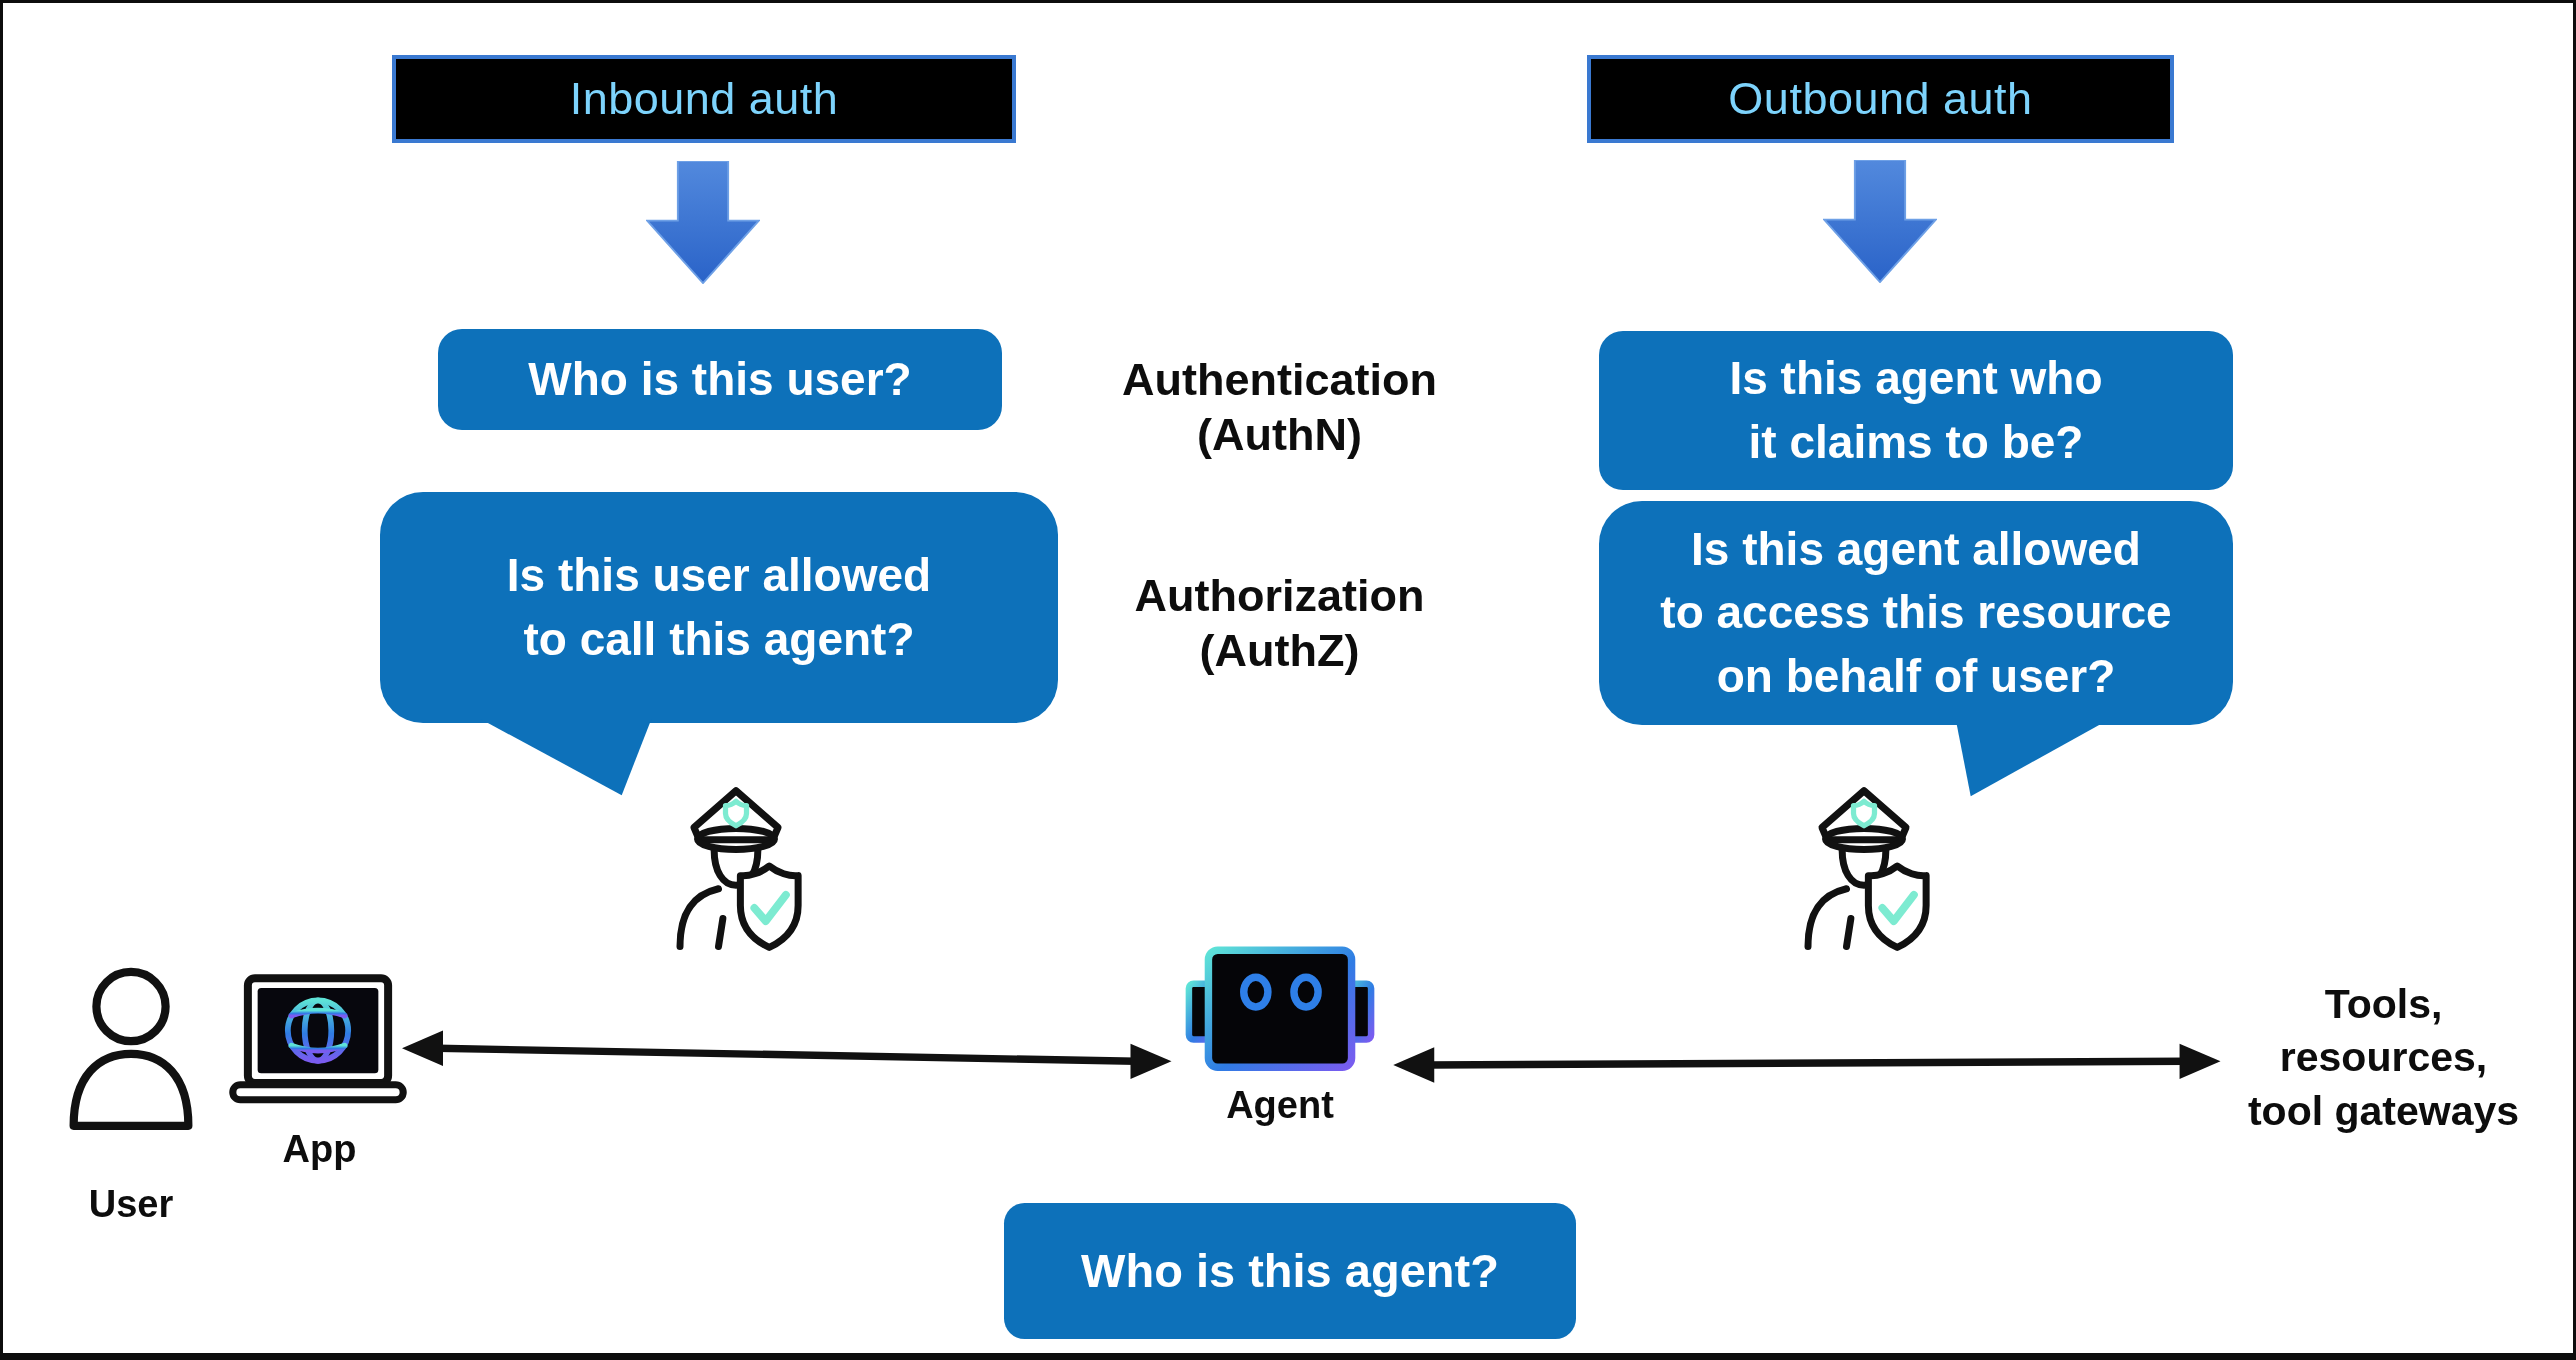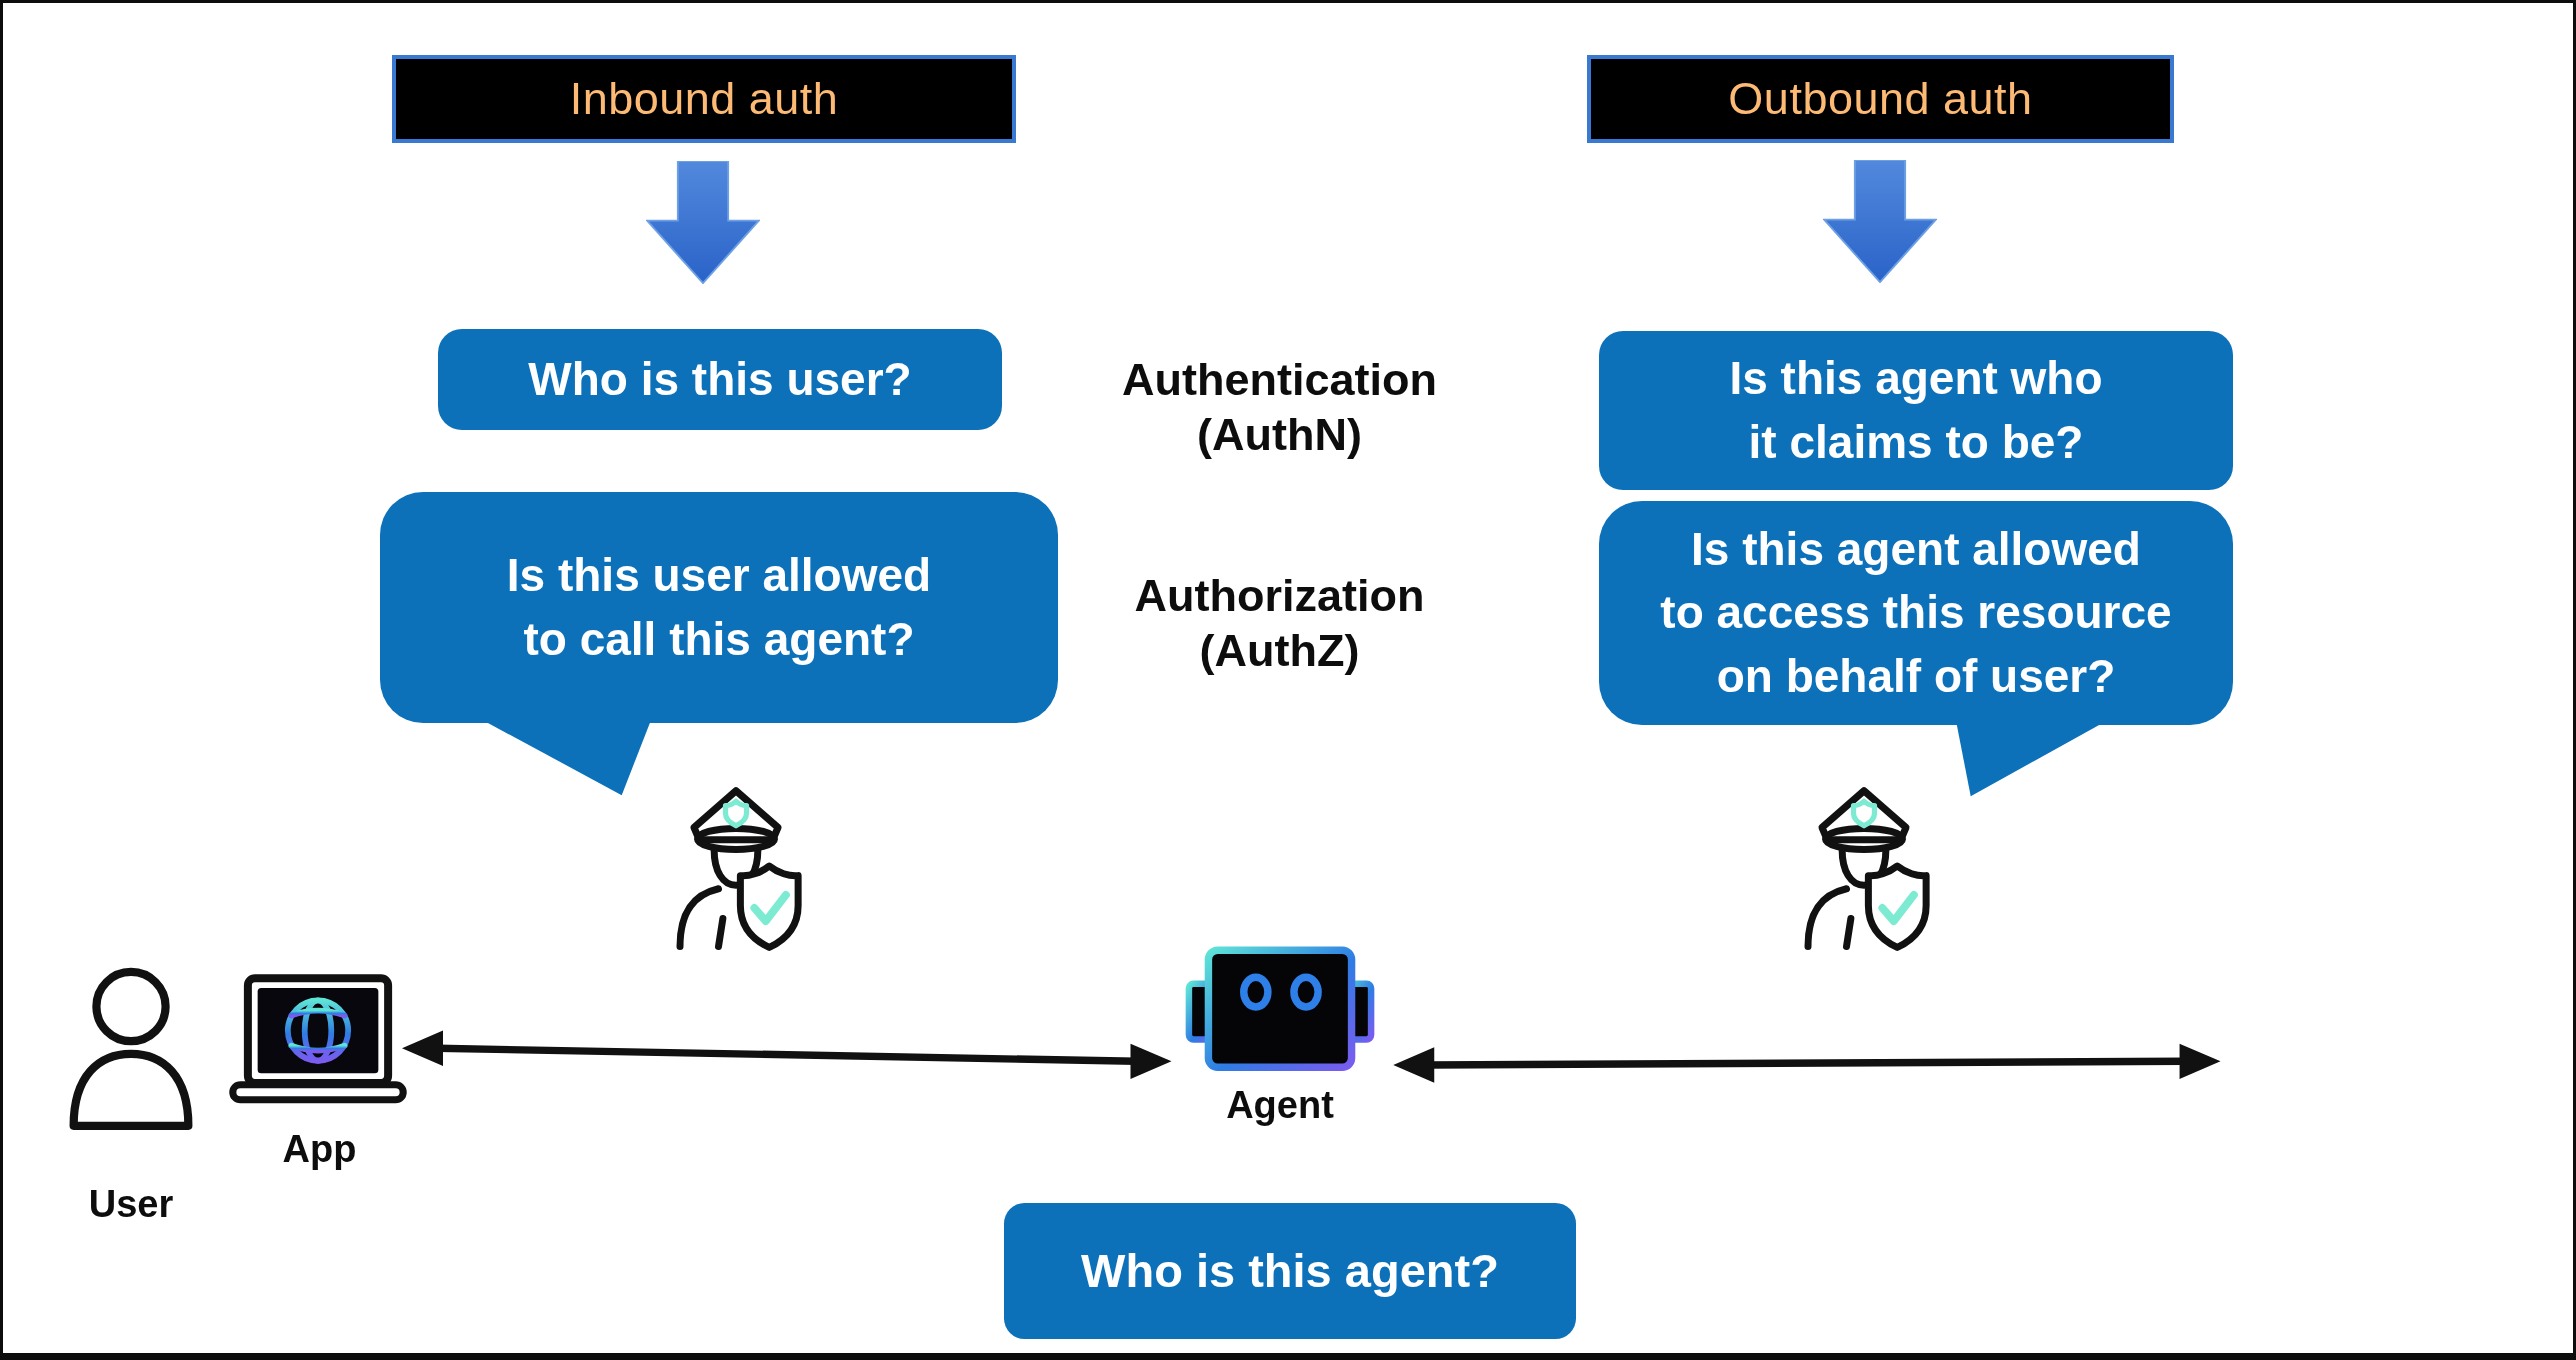--- a/index.html
+++ b/index.html
@@ -10,21 +10,21 @@
     width: 2576px; height: 1360px;
     background: #ffffff;
     border: 3.7px solid #0d0d0d;
     border-bottom-width: 7.5px;
     overflow: hidden;
   }
   .abs { position: absolute; }
   .header-box {
     background: #000000;
     border: 4.7px solid #3a79d1;
-    color: #fdba74;
+    color: #7dd3fc;
     display: flex; align-items: center; justify-content: center;
     font-size: 45px; font-weight: 500; letter-spacing: 0.5px;
   }
   .qbox {
     background: #0d71ba;
     color: #ffffff;
     display: flex; align-items: center; justify-content: center;
     text-align: center;
     font-size: 46px; font-weight: 600;
     border-radius: 24px;
@@ -165,17 +165,20 @@
       </linearGradient>
     </defs>
     <rect x="5" y="47" width="34" height="60" rx="5" fill="#050508" stroke="url(#robotGrad)" stroke-width="7"></rect>
     <rect x="167" y="47" width="34" height="60" rx="5" fill="#050508" stroke="url(#robotGrad)" stroke-width="7"></rect>
     <rect x="26" y="11" width="154" height="126" rx="10" fill="#050508" stroke="url(#robotGrad)" stroke-width="8"></rect>
     <ellipse cx="77" cy="56" rx="13" ry="16" fill="none" stroke="#2e7fe8" stroke-width="8"></ellipse>
     <ellipse cx="131" cy="56" rx="13" ry="16" fill="none" stroke="#2e7fe8" stroke-width="8"></ellipse>
   </svg>
   <div class="abs black-label actor-label" style="left:1183px; top:1081px; width:188px;">Agent</div>
 
+  <div class="abs black-label ml" style="left:2215px; top:975px; width:331px; font-size:41px; line-height:1.3;">Tools,
+resources,
+tool gateways</div>
 
   <div class="abs qbox" style="left:989px; top:1200px; width:572px; height:136px; border-radius:20.5px; font-size:47px;">Who is this agent?</div>
 
 </div>
 
 
 </body></html>

